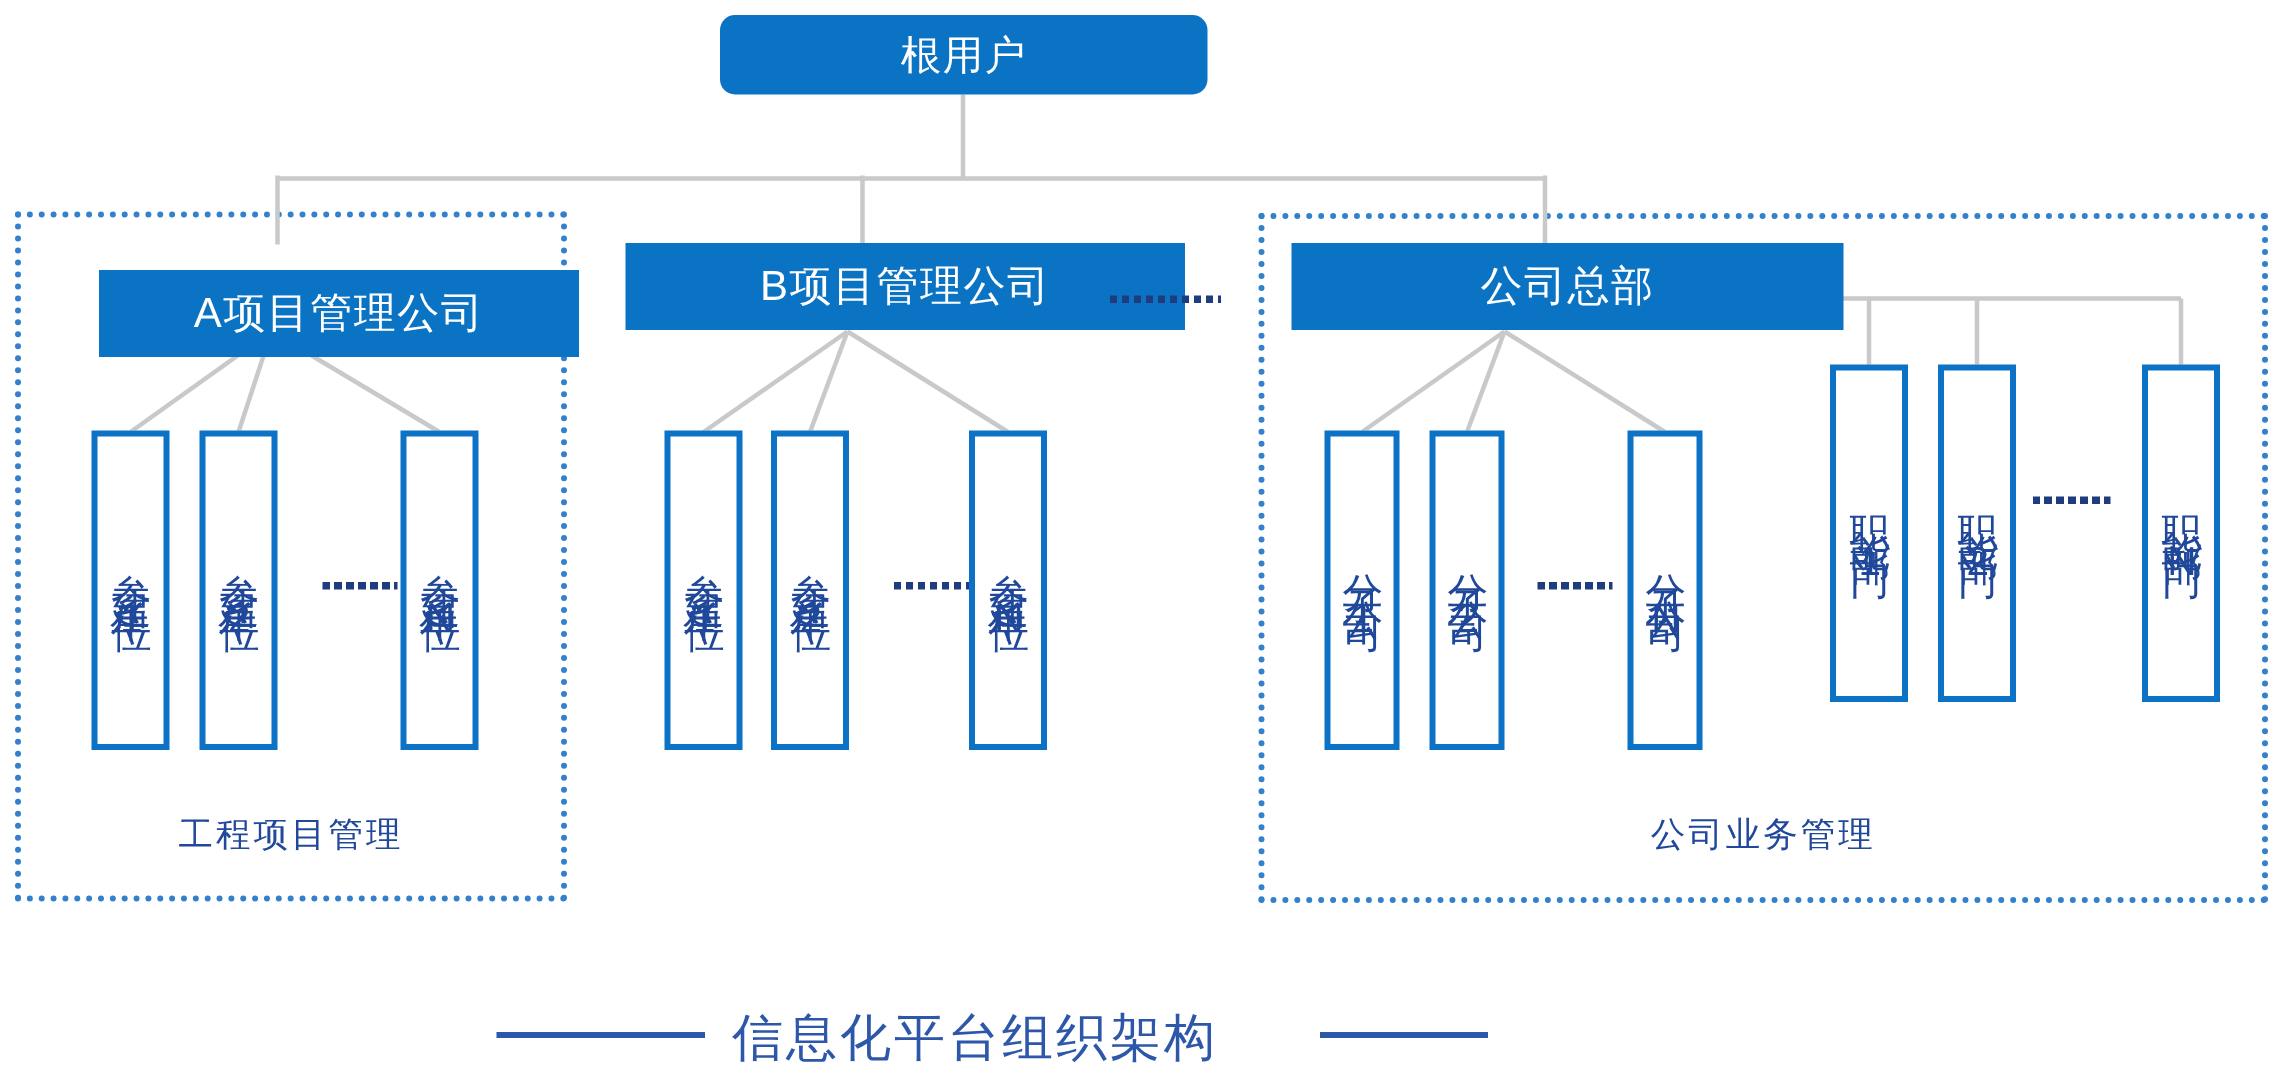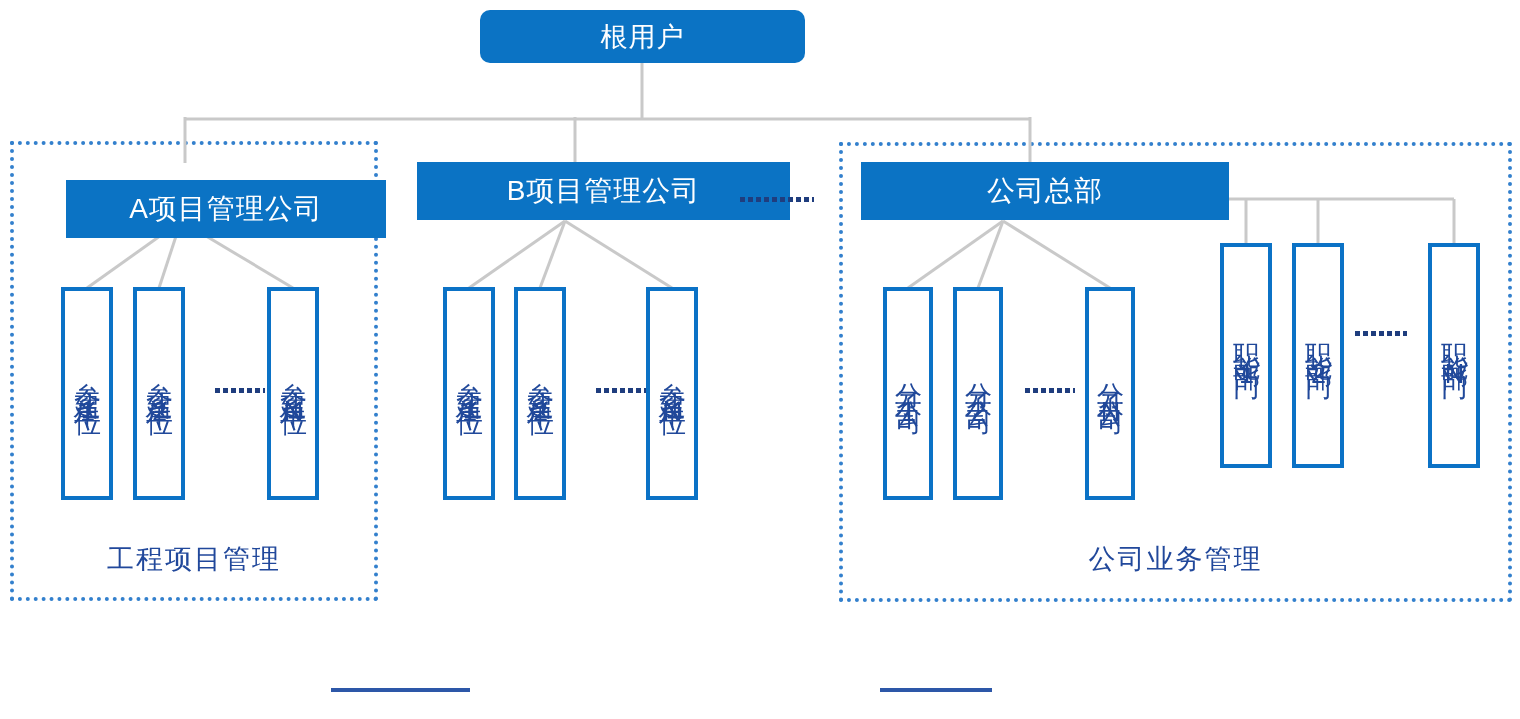--- a/index.html
+++ b/index.html
@@ -60,21 +60,21 @@
     position: absolute;
     height: 5px;
     background: repeating-linear-gradient(90deg, #1f3d7e 0 5px, transparent 5px 8px);
     z-index: 3;
   }
   .section-label {
     position: absolute;
     left: 0; right: 0;
     text-align: center;
     color: #21489b;
-    font-size: 27px;
+    font-size: 23px;
     letter-spacing: 2px;
     z-index: 3;
   }
   .footer-line {
     position: absolute;
     height: 4px;
     background: #2d57a8;
     z-index: 3;
   }
   .footer-title {
@@ -178,15 +178,16 @@
   </div>
   <div class="vbox" style="left:1292px; top:243px; width:52px; height:225px;">
     <span>职能部门2</span>
   </div>
   <div class="dots" style="left:1355px; top:331px; width:52px;"></div>
   <div class="vbox" style="left:1428px; top:243px; width:52px; height:225px;">
     <span>职能部门N</span>
   </div>
 
   <div class="footer-line" style="left:331px; top:688px; width:139px;"></div>
+  <div class="footer-title">信息化平台组织架构</div>
   <div class="footer-line" style="left:880px; top:688px; width:112px;"></div>
 
 </div>
 
 </body></html>

